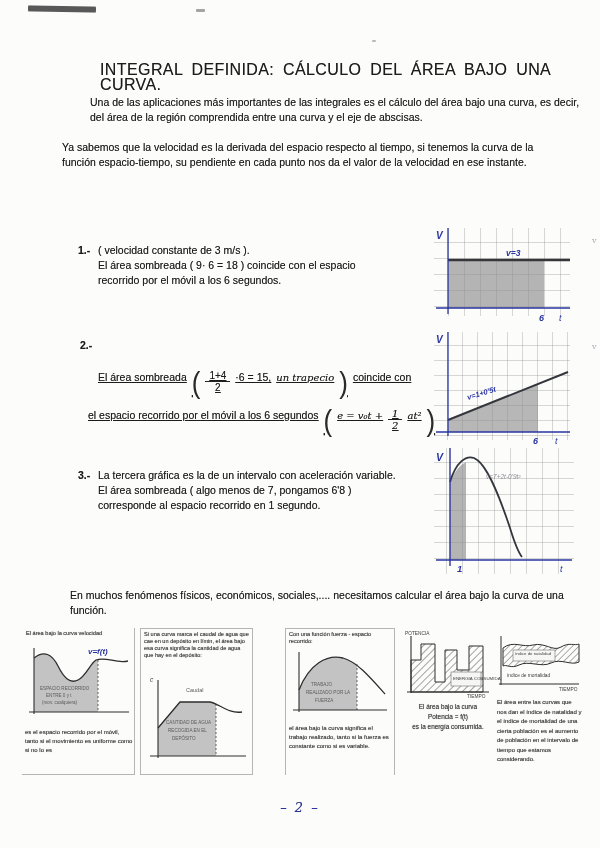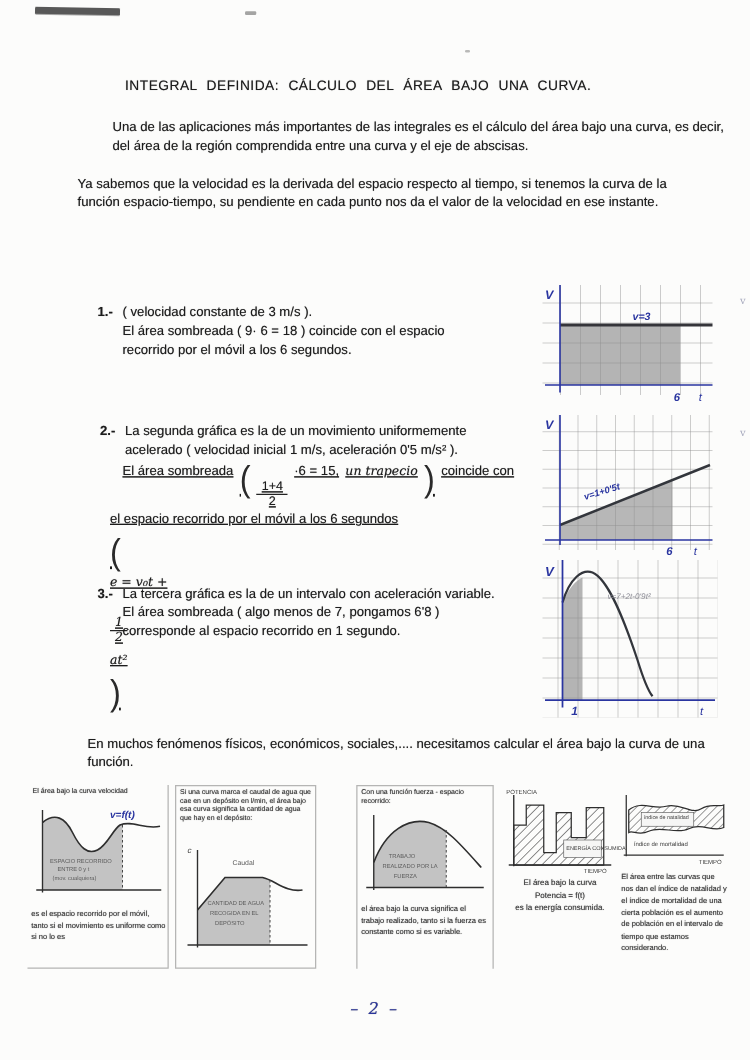--- a/index.html
+++ b/index.html
@@ -5,25 +5,25 @@
   * { margin:0; padding:0; box-sizing:border-box; }
   html,body { background:#e8e8e8; }
   #page {
     position:relative; width:600px; height:848px; margin:0 auto;
     background:#fcfcfb; overflow:hidden;
     font-family:"Liberation Sans", sans-serif;
     color:#1c1c1c;
   }
   .txt { position:absolute; font-size:10.5px; line-height:15px;
          text-shadow:0 0 0.6px rgba(25,25,25,0.55); }
-  .title { font-size:11px; word-spacing:4px; letter-spacing:0.4px; }
+  .title { font-size:16px; word-spacing:4px; letter-spacing:0.4px; }
   .item { display:flex; }
   .item .num { font-weight:bold; width:20px; flex:0 0 20px; }
   .mathrow { display:flex; align-items:flex-start; gap:5px;text-decoration:underline; }
-  .frac { display:inline-block; text-align:center; font-size:10px; line-height:11px;margin-top:14px; }
+  .frac { display:inline-block; text-align:center; font-size:10px; line-height:11px; }
   .frac .fnum { display:block; padding:0 4px; }
   .frac .fden { display:block; border-top:1px solid #222; padding:0 4px; }
   .bigp { font-size:26px; font-weight:300; color:#2a2a2a; line-height:1;
           transform:scaleY(1.1); text-shadow:none; }
   .mit { font-family:"DejaVu Serif", serif; font-style:italic; font-size:10px; }
   .pagenum { width:600px; text-align:center; font-family:"DejaVu Serif", serif;
              font-style:italic; color:#2a359d; font-size:13px; letter-spacing:2px; }
   .panel { position:absolute; border:0.7px solid rgba(110,110,110,0.5); }
   .tiny { position:absolute; font-size:5.6px; line-height:7px; color:#3c3c3c;
           text-shadow:0 0 0.7px rgba(60,60,60,0.7); }
@@ -72,38 +72,34 @@
     <line x1="16" y1="2" x2="16" y2="88" stroke="#2a35a0" stroke-width="1.3"></line>
     <line x1="4" y1="82" x2="138" y2="82" stroke="#2a35a0" stroke-width="1.3"></line>
     <text x="4" y="13" font-size="10" font-weight="bold" fill="#2a35a0" font-style="italic">V</text>
     <text x="74" y="30" font-size="8.5" fill="#2a35a0" font-style="italic" font-weight="bold">v=3</text>
     <text x="107" y="95" font-size="9" fill="#2a35a0" font-weight="bold" font-style="italic">6</text>
     <text x="127" y="95" font-size="9" fill="#2a35a0" font-style="italic">t</text>
   </svg>
 
   <div class="txt item" style="left:80px;top:338px;width:350px;">
     <span class="num">2.-</span>
-    <div>
-      <div>La segunda gráfica es la de un movimiento uniformemente</div>
-      <div>acelerado ( velocidad inicial 1 m/s,   aceleración 0'5 m/s² ).</div>
-    </div>
   </div>
   <div class="txt mathrow" style="left:98px;top:370px;">
     <span>El área sombreada</span>
     <span class="bigp">(</span>
     <span class="frac">
         <span class="fnum">1+4</span>
         <span class="fden">2</span>
       </span>
     <span>·6 = 15,</span>
     <span class="mit">un trapecio</span>
     <span class="bigp">)</span>
     <span>coincide con</span>
   </div>
-  <div class="txt mathrow" style="left:88px;top:408px;flex-direction:column;">
+  <div class="txt mathrow" style="left:88px;top:408px;">
     <span>el espacio recorrido por el móvil a los 6 segundos</span>
     <span class="bigp">(</span>
     <span class="mit">e = v₀t +</span>
     <span class="frac mit">
         <span class="fnum">1</span>
         <span class="fden">2</span>
       </span>
     <span class="mit">at²</span>
     <span class="bigp">)</span>
   </div>

